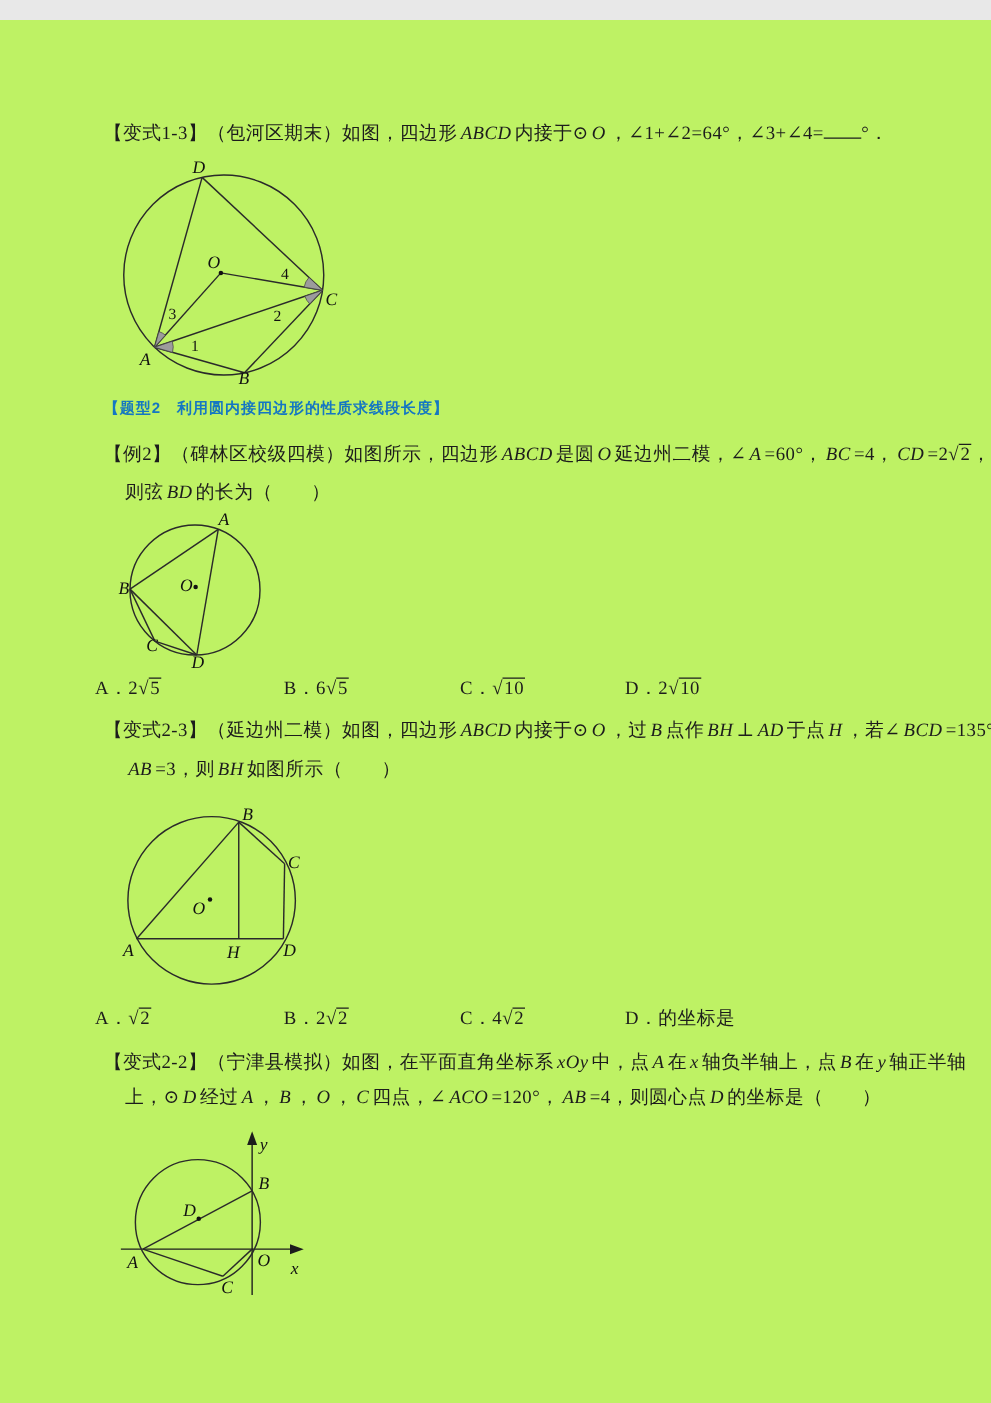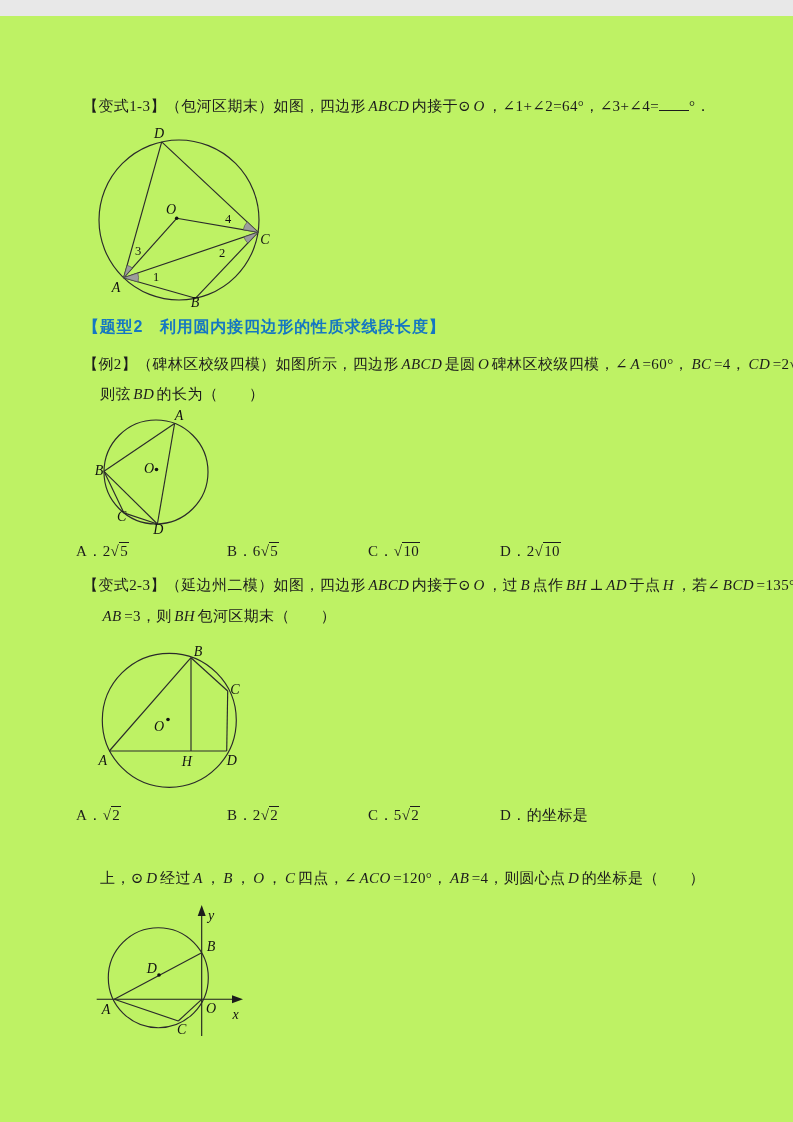--- a/index.html
+++ b/index.html
@@ -2,21 +2,21 @@
 <html><head>
 <meta charset="utf-8">
 <style>
   html,body{margin:0;padding:0;background:#e8e8e8;}
   .page{position:relative;width:793px;height:1122px;background:#bef264;margin:16px auto;overflow:hidden;
         font-family:"Liberation Serif","DejaVu Serif",serif;color:#1c1c1c;font-size:15px;}
   .tline{position:absolute;white-space:nowrap;letter-spacing:0.4px;line-height:17px;}
   .v{font-style:italic;padding:0 2.5px;font-family:"Liberation Serif","DejaVu Serif",serif;}
   .r{border-top:1.2px solid #1c1c1c;padding:0 1px;}
   .u{display:inline-block;width:30px;border-bottom:1.2px solid #1c1c1c;height:13px;}
-  .heading{font-family:"Liberation Sans","DejaVu Sans",sans-serif;font-weight:bold;font-size:16px;letter-spacing:0.8px;}
+  .heading{font-family:"Liberation Sans","DejaVu Sans",sans-serif;font-weight:bold;font-size:12px;letter-spacing:0.8px;}
   .fig{position:absolute;}
   .fig path,.fig circle.c,.fig line{fill:none;stroke:#2a2a2a;stroke-width:1.15;}
   .fig .dot{fill:#111;stroke:none;}
   .fig .wedge{fill:#9c9c9c;stroke:#444;stroke-width:0.6;}
   .fig text{font-family:"Liberation Serif","DejaVu Serif",serif;font-style:italic;font-size:14px;fill:#111;stroke:none;}
   .fig text.num{font-style:normal;font-size:12.5px;}
   .fig .axis{stroke:#1c1c1c;stroke-width:1.1;}
   .fig .arrow{fill:#1c1c1c;stroke:none;}
 </style>
 </head>
@@ -49,21 +49,21 @@
     <text x="28" y="166" text-anchor="middle">A</text>
     <text x="107" y="181" text-anchor="middle">B</text>
     <text class="num" x="50" y="129" text-anchor="middle">3</text>
     <text class="num" x="68" y="155" text-anchor="middle">1</text>
     <text class="num" x="134" y="131" text-anchor="middle">2</text>
     <text class="num" x="140" y="97" text-anchor="middle">4</text>
   </svg>
 
   <div class="tline heading" style="left:83px;top:302px;color:#1577c2">【题型2　利用圆内接四边形的性质求线段长度】</div>
 
-  <div class="tline" style="left:83px;top:340px"><span>【例2】（碑林区校级四模）如图所示，四边形</span><span class="v">ABCD</span><span>是圆</span><span class="v">O</span><span>碑林区校级四模，∠</span><span class="v">A</span><span>=60°，</span><span class="v">BC</span><span>=4，</span><span class="v">CD</span><span>=2</span><span>√</span><span class="r">2</span><span>，</span></div>
+  <div class="tline" style="left:83px;top:340px"><span>【例2】（碑林区校级四模）如图所示，四边形</span><span class="v">ABCD</span><span>是圆</span><span class="v">O</span><span>延边州二模，∠</span><span class="v">A</span><span>=60°，</span><span class="v">BC</span><span>=4，</span><span class="v">CD</span><span>=2</span><span>√</span><span class="r">2</span><span>，</span></div>
   <div class="tline" style="left:100px;top:370px"><span>则弦</span><span class="v">BD</span><span>的长为（　　）</span></div>
 
   <svg class="fig" style="left:93px;top:393px" width="125" height="127" viewBox="0 0 125 127">
     <circle class="c" cx="63" cy="63" r="52"></circle>
     <line x1="11" y1="62.3" x2="81.6" y2="14.5"></line>
     <line x1="81.6" y1="14.5" x2="64.4" y2="115"></line>
     <line x1="11" y1="62.3" x2="64.4" y2="115"></line>
     <line x1="11" y1="62.3" x2="30.9" y2="103.9"></line>
     <line x1="30.9" y1="103.9" x2="64.4" y2="115"></line>
     <circle class="dot" cx="63.5" cy="60.5" r="1.8"></circle>
@@ -73,43 +73,44 @@
     <text x="28.7" y="112" text-anchor="middle">C</text>
     <text x="65.3" y="125" text-anchor="middle">D</text>
   </svg>
 
   <div class="tline" style="left:76px;top:527px"><span>A．2</span><span>√</span><span class="r">5</span></div>
   <div class="tline" style="left:227px;top:527px"><span>B．6</span><span>√</span><span class="r">5</span></div>
   <div class="tline" style="left:368px;top:527px"><span>C．</span><span>√</span><span class="r">10</span></div>
   <div class="tline" style="left:500px;top:527px"><span>D．2</span><span>√</span><span class="r">10</span></div>
 
   <div class="tline" style="left:83px;top:561px"><span>【变式2-3】（延边州二模）如图，四边形</span><span class="v">ABCD</span><span>内接于⊙</span><span class="v">O</span><span>，过</span><span class="v">B</span><span>点作</span><span class="v">BH</span><span>⊥</span><span class="v">AD</span><span>于点</span><span class="v">H</span><span>，若∠</span><span class="v">BCD</span><span>=135°，</span></div>
-  <div class="tline" style="left:100px;top:592px"><span class="v">AB</span><span>=3，则</span><span class="v">BH</span><span>包河区期末（　　）</span></div>
+  <div class="tline" style="left:100px;top:592px"><span class="v">AB</span><span>=3，则</span><span class="v">BH</span><span>如图所示（　　）</span></div>
 
   <svg class="fig" style="left:93px;top:628px" width="155" height="152" viewBox="0 0 155 152">
     <circle class="c" cx="76.3" cy="76.3" r="67"></circle>
     <line x1="16.3" y1="107" x2="98" y2="13.7"></line>
     <line x1="16.3" y1="107" x2="133.7" y2="107"></line>
     <line x1="98" y1="13.7" x2="98" y2="107"></line>
     <line x1="98" y1="13.7" x2="134.7" y2="47"></line>
     <line x1="134.7" y1="47" x2="133.7" y2="107"></line>
     <circle class="dot" cx="75" cy="75.5" r="1.8"></circle>
     <text x="105" y="12" text-anchor="middle">B</text>
     <text x="142" y="50" text-anchor="middle">C</text>
     <text x="66" y="87" text-anchor="middle">O</text>
     <text x="9.7" y="121" text-anchor="middle">A</text>
     <text x="93.7" y="122" text-anchor="middle">H</text>
     <text x="138.7" y="121" text-anchor="middle">D</text>
   </svg>
 
   <div class="tline" style="left:76px;top:791px"><span>A．</span><span>√</span><span class="r">2</span></div>
   <div class="tline" style="left:227px;top:791px"><span>B．2</span><span>√</span><span class="r">2</span></div>
-  <div class="tline" style="left:368px;top:791px"><span>C．5</span><span>√</span><span class="r">2</span></div>
+  <div class="tline" style="left:368px;top:791px"><span>C．4</span><span>√</span><span class="r">2</span></div>
   <div class="tline" style="left:500px;top:791px"><span>D．的坐标是</span></div>
 
+  <div class="tline" style="left:83px;top:826px"><span>【变式2-2】（宁津县模拟）如图，在平面直角坐标系</span><span class="v">xOy</span><span>中，点</span><span class="v">A</span><span>在</span><span class="v">x</span><span>轴负半轴上，点</span><span class="v">B</span><span>在</span><span class="v">y</span><span>轴正半轴</span></div>
   <div class="tline" style="left:100px;top:854px"><span>上，⊙</span><span class="v">D</span><span>经过</span><span class="v">A</span><span>，</span><span class="v">B</span><span>，</span><span class="v">O</span><span>，</span><span class="v">C</span><span>四点，∠</span><span class="v">ACO</span><span>=120°，</span><span class="v">AB</span><span>=4，则圆心点</span><span class="v">D</span><span>的坐标是（　　）</span></div>
 
   <svg class="fig" style="left:85px;top:888px" width="175" height="152" viewBox="0 0 175 152">
 
     <line class="axis" x1="116.7" y1="6" x2="116.7" y2="132"></line>
     <polygon class="arrow" points="116.7,1 112.7,12 120.7,12"></polygon>
     <line class="axis" x1="11.7" y1="95.3" x2="152" y2="95.3"></line>
     <polygon class="arrow" points="158,95.3 147,91.3 147,99.3"></polygon>
 
     <circle class="c" cx="73.3" cy="73.7" r="50"></circle>

